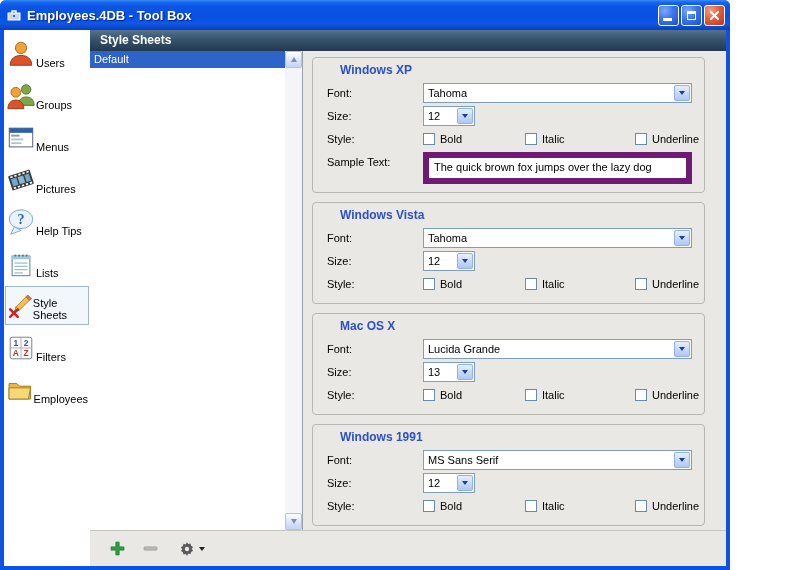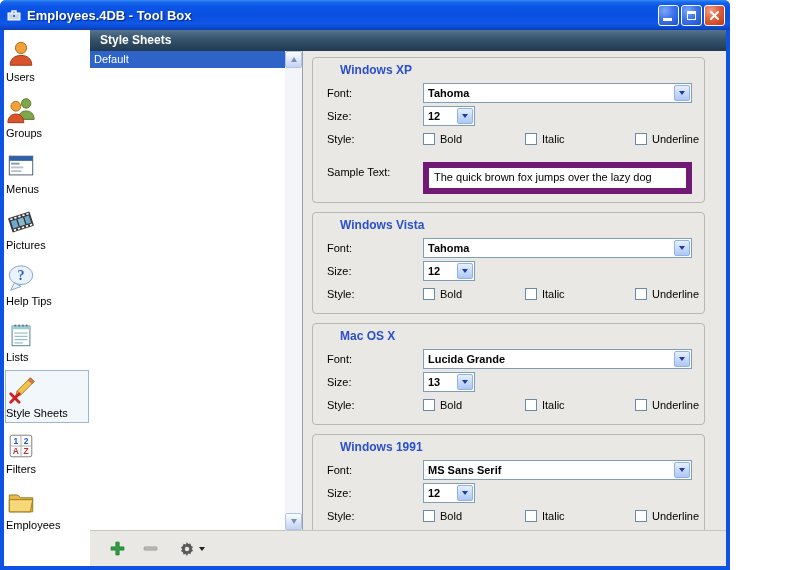--- a/index.html
+++ b/index.html
@@ -17,21 +17,21 @@
   .wbtn.blue{background:radial-gradient(circle at 30% 25%,#7FA8F6 0%,#3D74EC 45%,#1E50C8 100%);}
   .wbtn.red{background:radial-gradient(circle at 30% 25%,#F0A088 0%,#E0603C 45%,#BE3414 100%);}
   .glyph-min{position:absolute;left:4px;bottom:4px;width:9px;height:3px;background:#fff;}
   .glyph-max{width:9px;height:9px;border:1px solid #fff;border-top:3px solid #fff;}
 
   
   .content{position:absolute;top:30px;left:4px;right:4px;bottom:4px;display:flex;background:#fff;overflow:hidden;}
 
   
   .sidebar{width:86px;background:#fff;display:flex;flex-direction:column;padding-top:4px;overflow:hidden;flex-shrink:0;}
-  .side-item{display:flex;flex-direction:column;align-items:flex-start;padding:4px 0 3px;margin:0 1px 3px;border:1px solid transparent;}
+  .side-item{display:flex;flex-direction:row;align-items:flex-end;padding:4px 0 3px;margin:0 1px 3px;border:1px solid transparent;}
   .side-item .slabel{margin-top:2px;font-size:11px;}
   .side-item.selected{background:#F2F7FC;border:1px solid #9EB6CE;}
   .sicon{width:30px;height:30px;display:block;}
 
   
   .rightpane{flex:1;display:flex;flex-direction:column;min-width:0;}
   .header{height:21px;background:linear-gradient(180deg,#55738C 0%,#36536D 45%,#22394F 100%);color:#fff;font-weight:bold;font-size:12px;line-height:21px;padding-left:10px;flex-shrink:0;}
   .bodyrow{flex:1;display:flex;min-height:0;}
 
   
@@ -44,32 +44,32 @@
   .strack{flex:1;}
   .tri-up{width:0;height:0;border-left:3.5px solid transparent;border-right:3.5px solid transparent;border-bottom:5px solid #7A8FAC;}
   .tri-down{width:0;height:0;border-left:3.5px solid transparent;border-right:3.5px solid transparent;border-top:5px solid #7A8FAC;}
 
   
   .main{flex:1;background:#E9E8E4;padding-top:6px;min-width:0;overflow:hidden;}
   .gbox{margin:0 21px 9px 9px;border:1px solid #B8B8B2;border-radius:4px;padding:4px 12px 8px 8px;}
   .gtitle{color:#2B50C8;font-weight:bold;font-size:12px;margin:1px 0 4px 19px;}
   .row{display:flex;align-items:center;min-height:23px;}
   .lbl{width:102px;padding-left:6px;flex-shrink:0;}
-  .combo{height:20px;border:1px solid #7F9DB9;background:#fff;display:flex;align-items:stretch;font-weight:bold;}
+  .combo{height:20px;border:1px solid #7F9DB9;background:#fff;display:flex;align-items:stretch;}
   .combo .ctext{flex:1;padding:3px 4px 0;white-space:nowrap;overflow:hidden;}
   .combo .cbtn{width:16px;margin:1px;background:linear-gradient(180deg,#E8F0FD 0%,#CBDCF9 45%,#AEC8F4 100%);border:1px solid #8FB2EA;border-radius:2px;display:flex;align-items:center;justify-content:center;flex-shrink:0;}
   .combo.wide{flex:1;}
   .combo.narrow{width:52px;flex:none;}
   .tri-dn-sm{width:0;height:0;border-left:3.5px solid transparent;border-right:3.5px solid transparent;border-top:4.5px solid #1C3E9A;}
   .stylesrow{display:flex;flex:1;align-items:center;}
   .chk{display:flex;align-items:center;}
   .chk .cbx{width:12px;height:12px;border:1px solid #6A8AA8;background:#fff;margin-right:5px;flex-shrink:0;}
   .chk.w1{width:102px;}
   .chk.w2{width:110px;}
-  .samplerow{align-items:flex-start;margin-top:12px;}
+  .samplerow{align-items:flex-start;margin-top:2px;}
   .samplerow .lbl{padding-top:4px;}
   .samplebox{flex:1;height:32px;border:6px solid #701a75;background:#fff;padding:3px 5px;}
 
   
   .footer{height:36px;background:#E9E8E4;display:flex;align-items:center;padding-left:15px;gap:9px;border-top:1px solid #C6C5C0;flex-shrink:0;}
   .fbtn{width:24px;height:24px;display:flex;align-items:center;justify-content:center;}
   .gearwrap{display:flex;align-items:center;gap:4px;margin-left:8px;}
   .tri-dn-blk{width:0;height:0;border-left:3.5px solid transparent;border-right:3.5px solid transparent;border-top:4.5px solid #222;}
 </style>
 </head>

